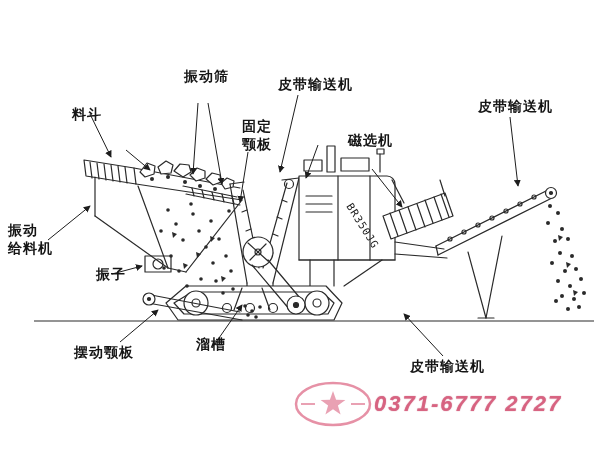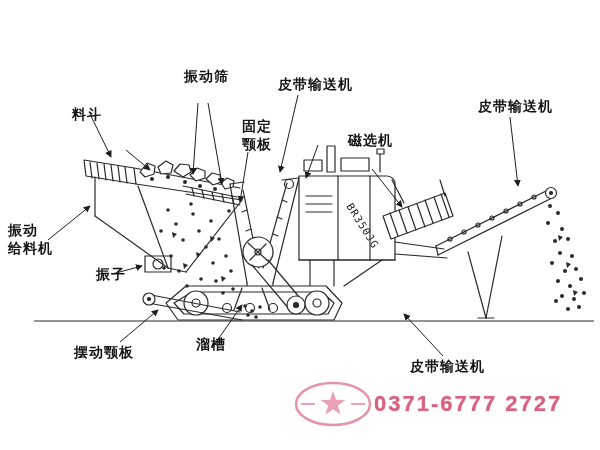--- a/index.html
+++ b/index.html
@@ -19,20 +19,21 @@
     line-height:1.25;
     white-space:pre-line;
     letter-spacing:1px;
     z-index:3;
   }
   .wm-phone{
     position:absolute;
     left:374px;top:391px;
     font-size:22px;
     font-weight:800;
+    font-style:italic;
     letter-spacing:2px;
     color:rgba(219,98,128,0.78);
     text-shadow:0 0 1px rgba(185,60,95,0.8);
     z-index:2;
   }
 </style>
 </head>
 <body>
 
 <div id="canvas">

